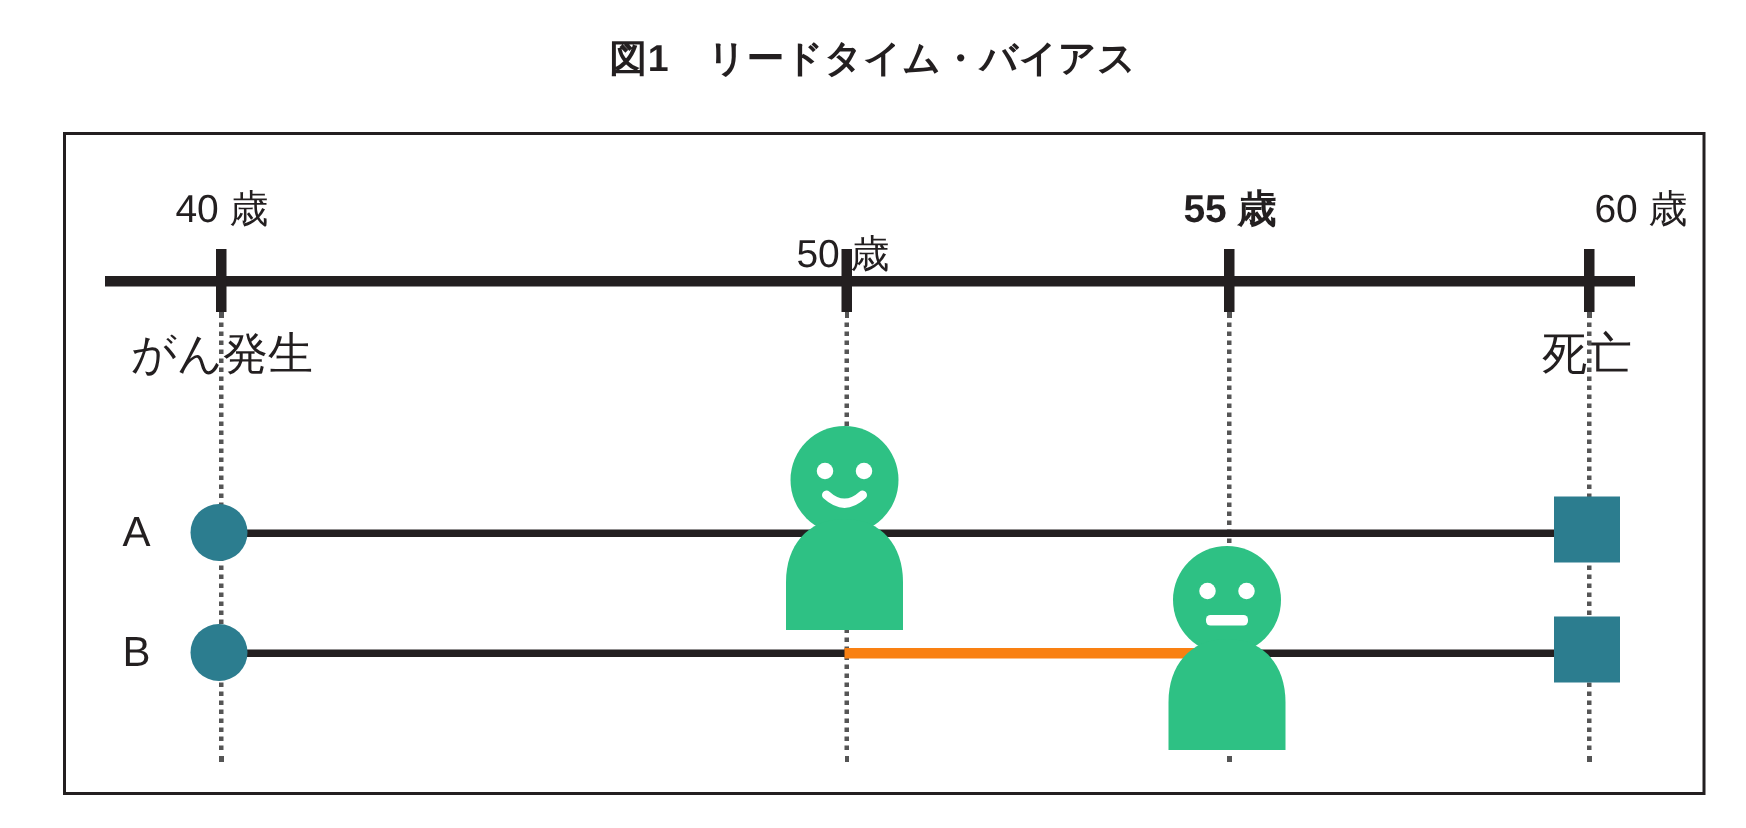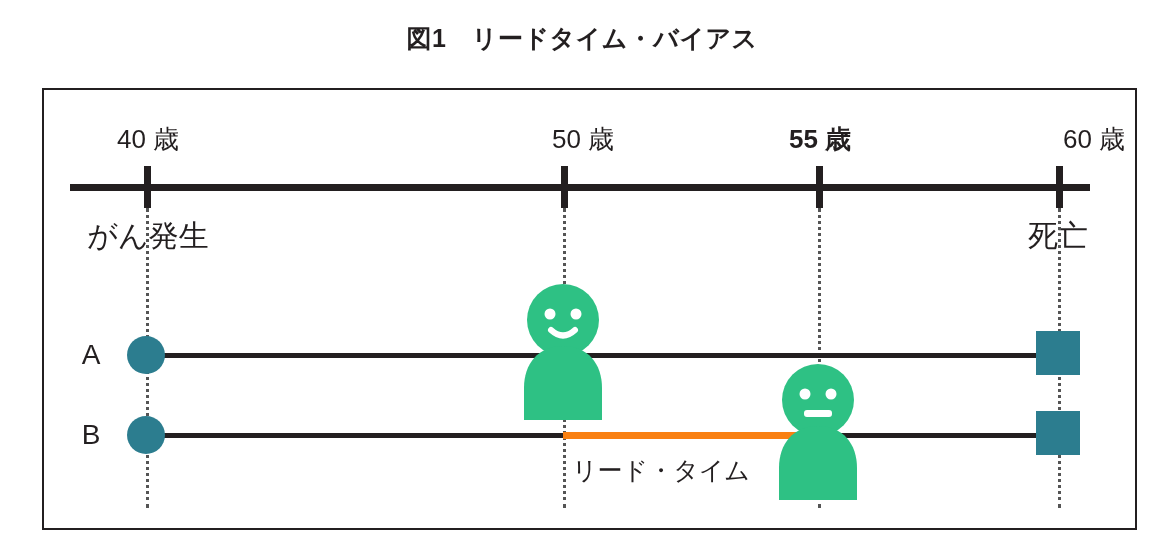--- a/index.html
+++ b/index.html
@@ -163,21 +163,21 @@
   <div class="plot">
 
     <div class="axis-line"></div>
 
     <div class="tick" style="left:102px;"></div>
     <div class="tick" style="left:519px;"></div>
     <div class="tick" style="left:774px;"></div>
     <div class="tick" style="left:1014px;"></div>
 
     <div class="age-label" style="left:106px;">40 歳</div>
-    <div class="age-label" style="left:541px;">50 歳</div>
+    <div class="age-label" style="left:520px;margin-top:30px;">50 歳</div>
     <div class="age-label" style="left:778px;font-weight:bold;">55 歳</div>
     <div class="age-label" style="left:1016px;margin-left:36px;">60 歳</div>
 
     <div class="event-label" style="left:106px;">がん発生</div>
     <div class="event-label" style="left:1016px;">死亡</div>
 
     <div class="guide" style="left:104px; top:120px; height:300px;"></div>
     <div class="guide" style="left:521px; top:120px; height:300px;"></div>
     <div class="guide" style="left:776px; top:120px; height:300px;"></div>
     <div class="guide" style="left:1016px; top:120px; height:300px;"></div>
@@ -213,16 +213,15 @@
         <circle cx="47" cy="36" r="36" fill="#2ec184"></circle>
         <path d="M47 62 C 72 62, 86 80, 86 104 L86 136 L8 136 L8 104 C8 80, 22 62, 47 62 Z" fill="#2ec184"></path>
         <circle cx="34" cy="30" r="5.5" fill="#ffffff"></circle>
         <circle cx="60" cy="30" r="5.5" fill="#ffffff"></circle>
         <rect x="33" y="46" width="28" height="7" rx="3" fill="#ffffff"></rect>
       </svg>
     </div>
 
     <div class="death-square" style="left:1016px; top:345px; background:#2c7d8f;"></div>
 
-    <div class="lead-time-label" style="left:530px; top:366px;">リード・タイム</div>
 
   </div>
 </div>
 
 </body></html>

